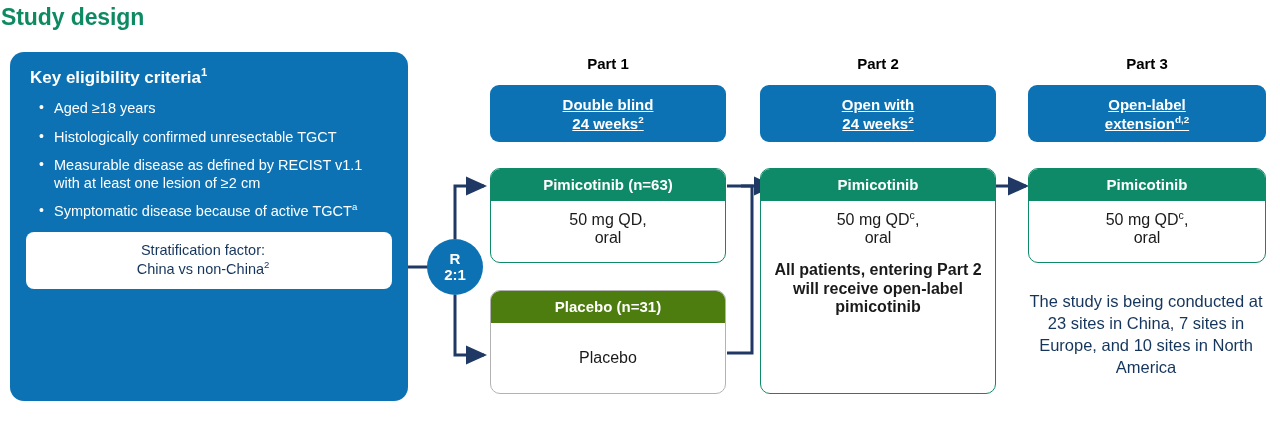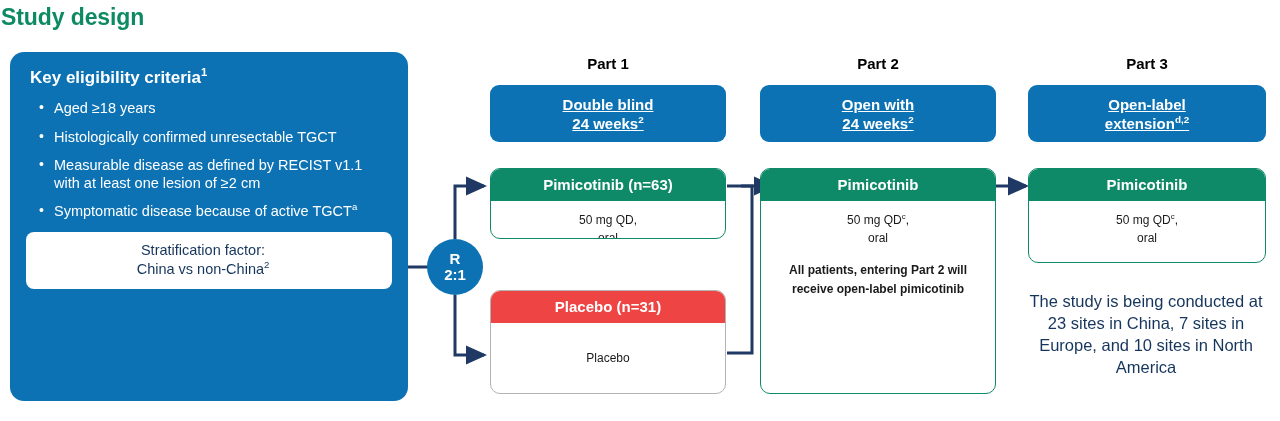--- a/index.html
+++ b/index.html
@@ -148,25 +148,25 @@
   .arm-card.gray  { border: 1.6px solid #b3b3b3; }
 
   .arm-head {
     color: #ffffff;
     font-size: 15px;
     font-weight: bold;
     text-align: center;
     padding: 7px 4px 8px 4px;
   }
   .arm-head.green { background: #0f8a68; }
-  .arm-head.gray  { background: #ef4444; }
+  .arm-head.gray  { background: #4d7c0f; }
 
   .arm-body {
     text-align: center;
-    font-size: 12px;
+    font-size: 16px;
     line-height: 18px;
     color: #1a1a1a;
     padding: 10px 8px 8px 8px;
   }
   .arm-body .strong-note {
     font-weight: bold;
     margin-top: 14px;
     line-height: 18.5px;
   }
 
@@ -241,21 +241,21 @@
 
   <div class="part-label" style="left:490px; top:55px; width:236px;">Part 1</div>
 
   <div class="part-banner" style="left:490px; top:85px; width:236px; height:57px;">
     <div>
       <div>Double blind</div>
       <div><span>24 weeks</span><sup>2</sup></div>
     </div>
   </div>
 
-  <div class="arm-card green" style="left:490px; top:168px; width:236px; height:71px;">
+  <div class="arm-card green" style="left:490px; top:168px; width:236px; height:95px;">
     <div class="arm-head green">Pimicotinib (n=63)</div>
     <div class="arm-body">
       <div>50 mg QD,</div>
       <div>oral</div>
     </div>
   </div>
 
   <div class="arm-card gray" style="left:490px; top:290px; width:236px; height:104px;">
     <div class="arm-head gray">Placebo (n=31)</div>
     <div class="arm-body" style="padding-top:26px;">

